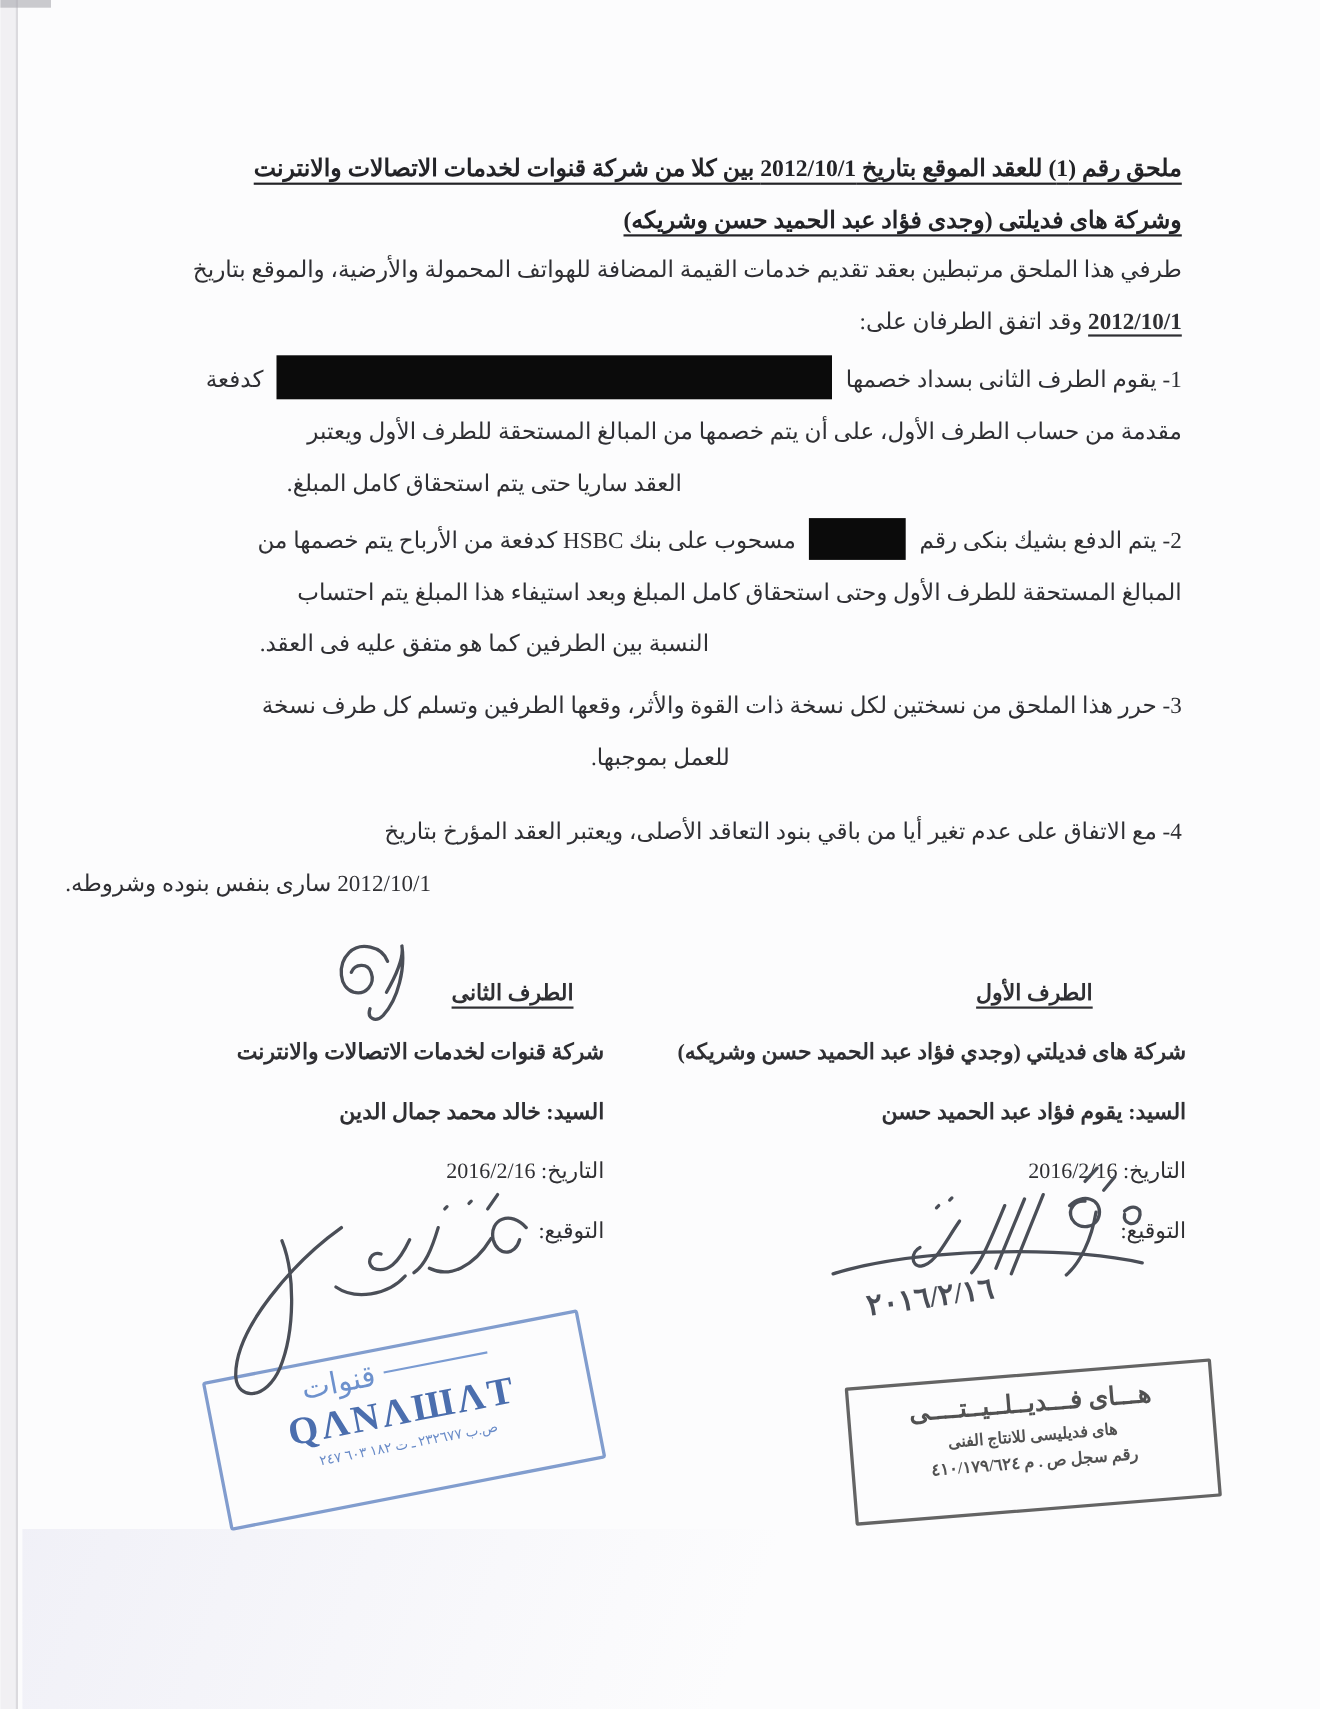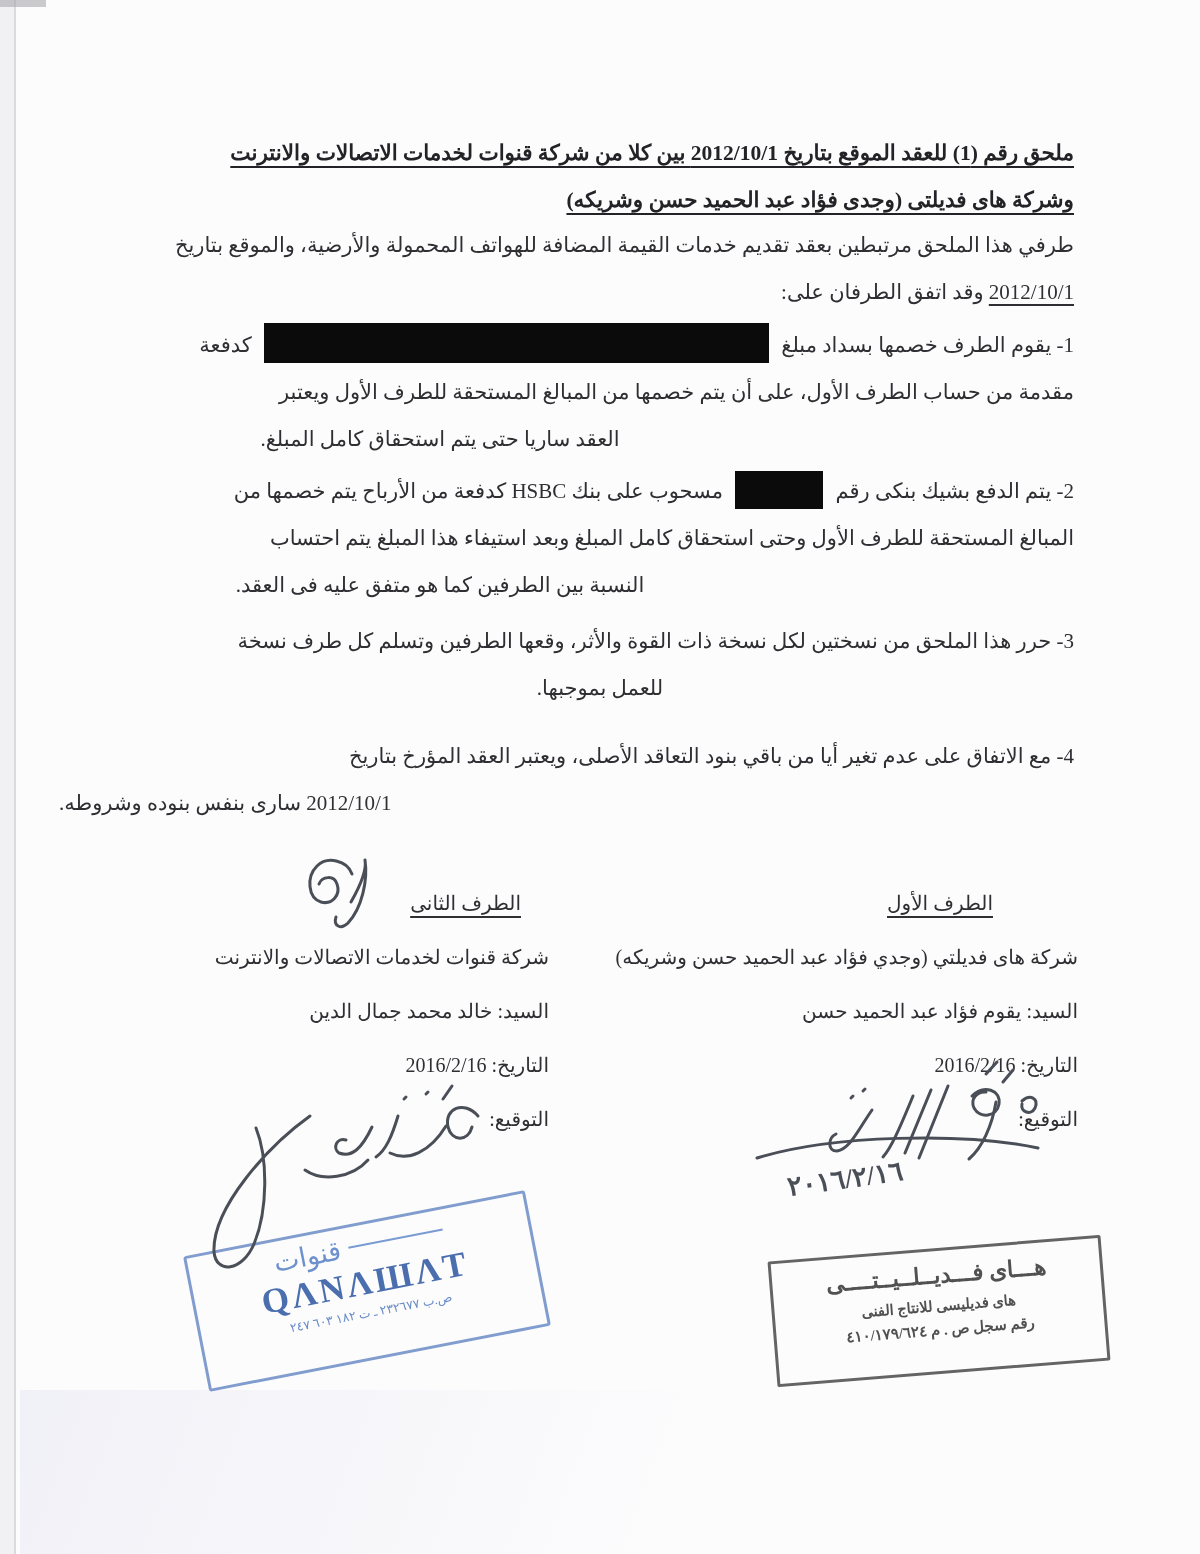--- a/index.html
+++ b/index.html
@@ -14,32 +14,32 @@
   .edge-line{position:absolute;left:14px;top:0;width:2px;height:1554px;background:#dbdade;}
   .corner-mark{position:absolute;left:0;top:0;width:46px;height:7px;background:#a9a9af;opacity:.6;}
   .bottom-tint{position:absolute;left:20px;top:1390px;width:930px;height:164px;
     background:linear-gradient(110deg,rgba(222,222,238,.38),rgba(255,255,255,0) 70%);}
   
   .rtl{direction:rtl;}
   .blk{position:absolute;right:126px;width:948px;text-align:right;}
   .line{line-height:47px;font-size:21px;white-space:nowrap;}
   .t{font-weight:bold;font-size:21.5px;color:#232327;}
   .u{text-decoration:underline;text-decoration-thickness:2px;text-underline-offset:6px;}
-  .bu{font-weight:normal;text-decoration:underline;text-decoration-thickness:2px;text-underline-offset:5px;}
+  .bu{font-weight:bold;text-decoration:underline;text-decoration-thickness:2px;text-underline-offset:5px;}
   .c-center{text-align:center;}
   .c-left{text-align:center;margin-left:0;margin-right:0;transform:translateX(-160px);}
   .c-mid{text-align:left;transform:translateX(-67px);}
   .redact{display:inline-block;background:#0b0b0b;vertical-align:-11px;margin:0 7px;}
   .r1{width:505px;height:40px;}
   .r2{width:88px;height:38px;}
   
   .sigcol{position:absolute;top:876px;text-align:right;}
   .sigcol .row{height:54px;line-height:54px;font-size:20px;white-space:nowrap;}
-  .sigcol .hdr{font-weight:normal;}
-  .sigcol .bold{font-weight:normal;}
+  .sigcol .hdr{font-weight:bold;}
+  .sigcol .bold{font-weight:bold;}
   .p1{right:122px;width:460px;}
   .p2{right:651px;width:430px;}
   .p1 .hdr{margin-right:85px;}
   .p2 .hdr{margin-right:28px;}
   
   .ink{position:absolute;left:0;top:0;width:1200px;height:1554px;pointer-events:none;}
   .ink path{fill:none;stroke:#4a4e57;stroke-width:3;stroke-linecap:round;stroke-linejoin:round;}
   .hw-date{position:absolute;left:787px;top:1163px;transform:rotate(-8deg);
     font-size:27px;font-weight:bold;color:#4a4e57;letter-spacing:3px;direction:ltr;}
   
@@ -75,21 +75,21 @@
     <div class="line">طرفي هذا الملحق مرتبطين بعقد تقديم خدمات القيمة المضافة للهواتف المحمولة والأرضية، والموقع بتاريخ</div>
     <div class="line">
       <span class="bu">2012/10/1</span>
       <span>وقد اتفق الطرفان على:</span>
     </div>
   </div>
 
   <div class="blk" style="top:322px">
     <div class="line">
       <span>1-</span>
-      <span>يقوم الطرف خصمها بسداد مبلغ</span>
+      <span>يقوم الطرف الثانى بسداد خصمها</span>
       <span class="redact r1"></span>
       <span>كدفعة</span>
     </div>
     <div class="line">مقدمة من حساب الطرف الأول، على أن يتم خصمها من المبالغ المستحقة للطرف الأول ويعتبر</div>
     <div class="line c-left">العقد ساريا حتى يتم استحقاق كامل المبلغ.</div>
   </div>
 
   <div class="blk" style="top:468px">
     <div class="line">
       <span>2-</span>

